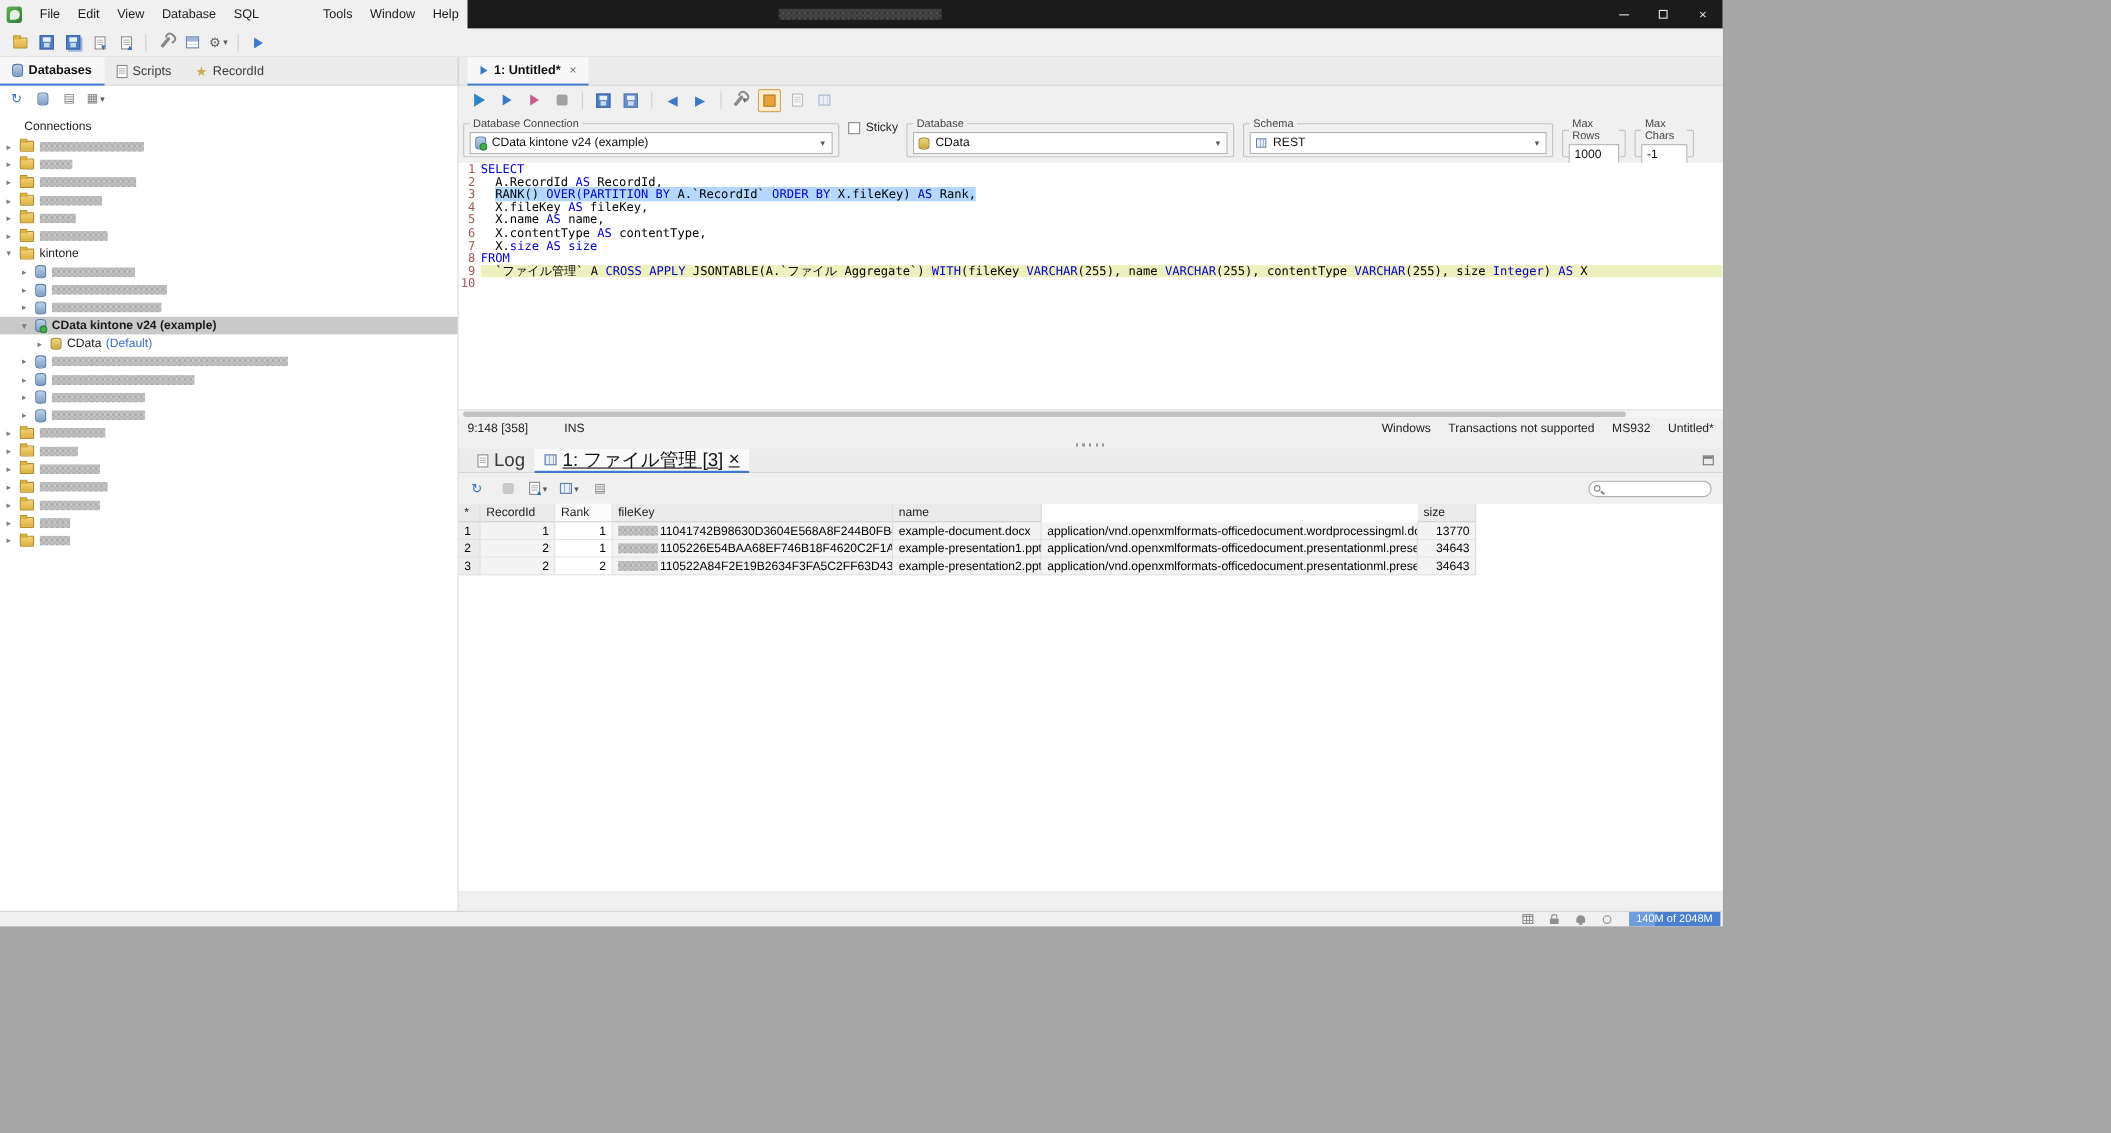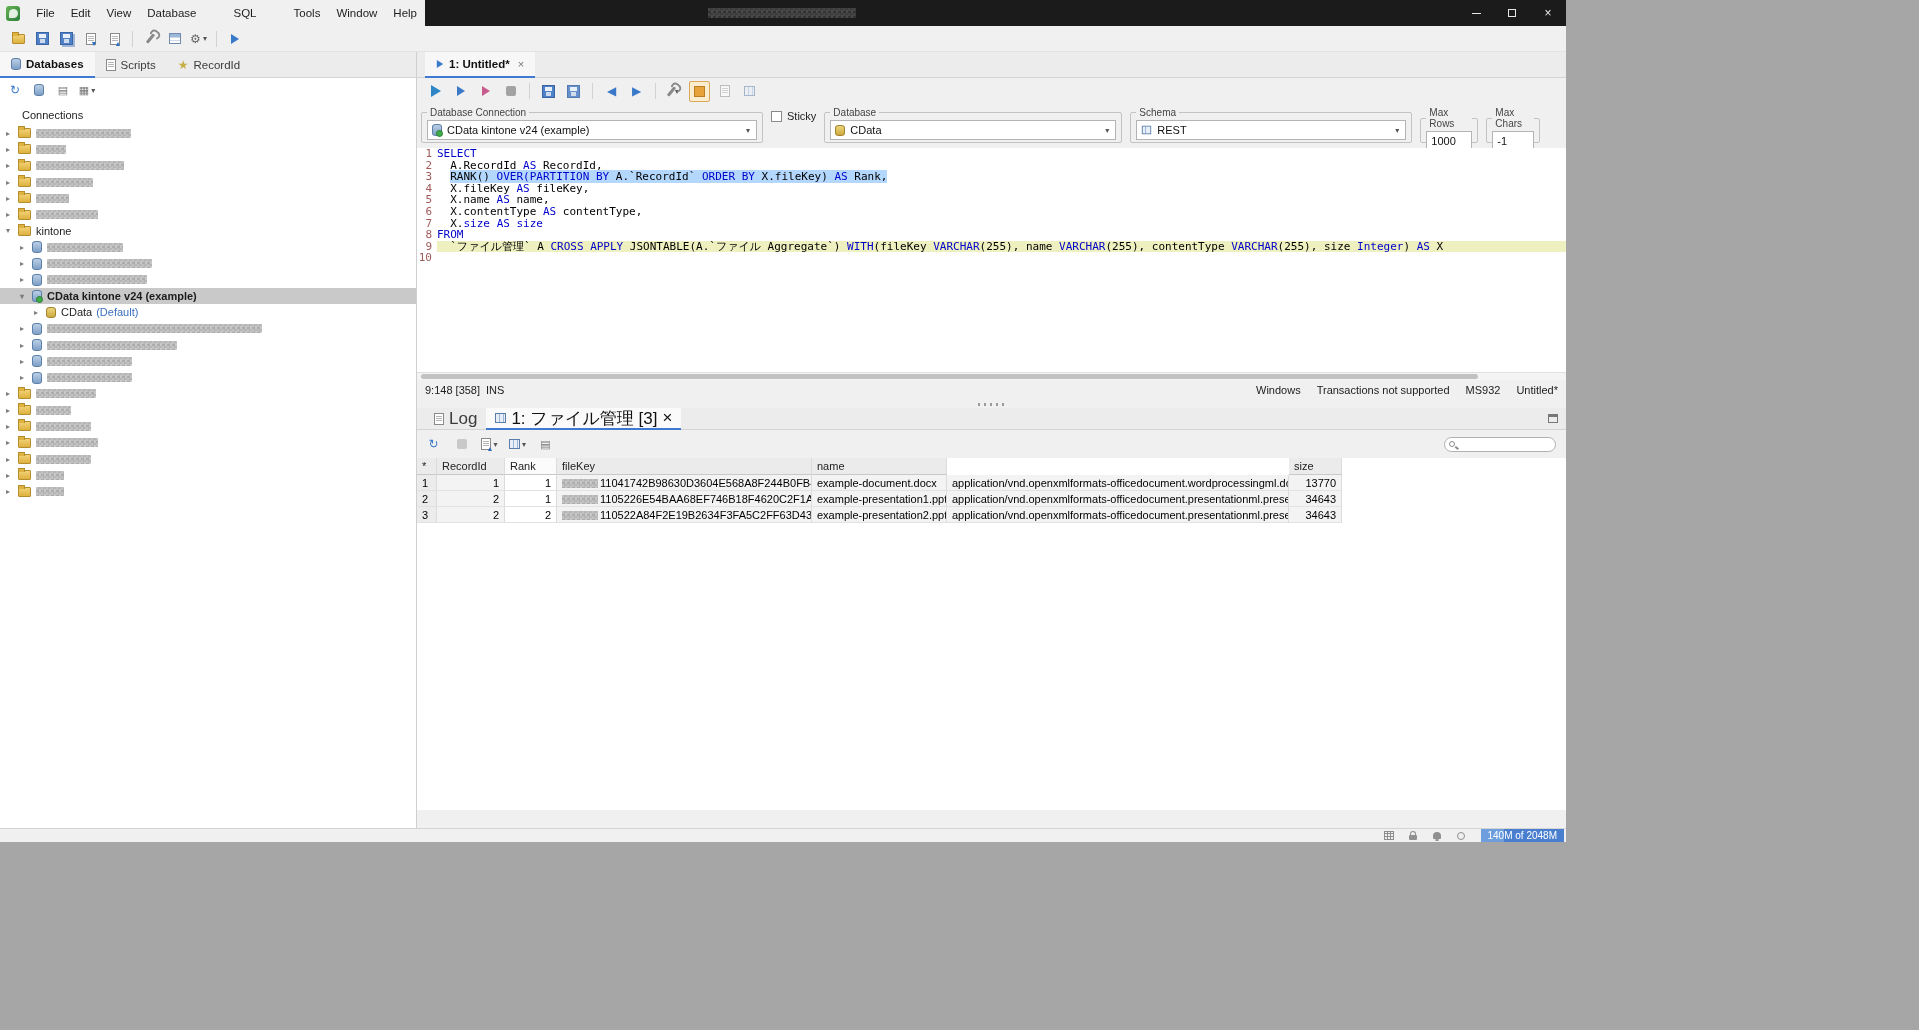--- a/index.html
+++ b/index.html
@@ -6,21 +6,21 @@
   html,body { width:1919px; height:1030px; }
   body { font-family:"Liberation Sans", sans-serif; background:#a6a6a6; position:relative; overflow:hidden; }
 
   .window { position:absolute; left:0; top:0; width:1566px; height:842px; background:#f0f0f0; }
 
   
   .titlebar { position:absolute; left:0; top:0; width:1566px; height:26px; display:flex; }
   .menubar { width:425px; height:26px; background:#f0f0f0; display:flex; align-items:center; padding-left:6px; }
   .app-icon { width:15px; height:15px; border-radius:3px; background:linear-gradient(135deg,#63b255,#2e7d3a); margin-right:8px; position:relative; }
   .app-icon::after { content:""; position:absolute; left:3px; top:3px; width:9px; height:9px; border-radius:50% 50% 50% 0; background:rgba(255,255,255,.85); }
-  .menu-item { font-size:11.5px; color:#1d1d1d; padding:0 8px; height:26px; line-height:26px; cursor:default;text-align:center; }
+  .menu-item { font-size:11.5px; color:#1d1d1d; padding:0 8px; height:26px; line-height:26px; cursor:default; }
   .title-dark { flex:1; background:#1b1b1b; position:relative; }
   .title-redact { position:absolute; left:283px; top:8px; width:148px; height:10px;
      background:conic-gradient(#3c3c3c 25%,#4a4a4a 0 50%,#333 0 75%,#454545 0) 0 0/5px 5px; }
   .win-controls { position:absolute; right:0; top:0; height:26px; display:flex; }
   .win-btn { width:36px; height:26px; display:flex; align-items:center; justify-content:center; color:#e8e8e8; font-size:12px; }
   .wb-min { width:9px; height:1px; background:#e8e8e8; }
   .wb-max { width:8px; height:8px; border:1px solid #e8e8e8; }
 
   
   .main-toolbar { position:absolute; left:0; top:26px; width:1566px; height:26px; background:#f0f0f0; display:flex; align-items:center; padding-left:8px; gap:3px; border-bottom:1px solid #e3e3e3; }
@@ -108,30 +108,30 @@
   .ed-code { flex:1; font:11px/11.6px "DejaVu Sans Mono",monospace; white-space:pre; color:#000; }
   .ed-code.hl { background:#eef0c0; }
   .kw { color:#0000cc; }
   .pl { color:#000; }
   .sel { background:#b4d7fd; }
 
   .hscroll { position:absolute; left:0; top:294px; width:100%; height:8px; background:#f4f4f4; border-top:1px solid #e0e0e0; }
   .hthumb { position:absolute; left:4px; top:1px; width:92%; height:5px; background:#c2c2c2; border-radius:3px; }
 
   .editor-status { position:absolute; left:0; top:302px; width:100%; height:20px; display:flex; align-items:center; padding:0 8px; font-size:11px; color:#222; }
-  .es-left { display:flex; gap:6px; }
+  .es-left { display:flex; gap:33px; }
   .es-right { margin-left:auto; display:flex; gap:16px; }
 
   .splitter { position:absolute; left:0; top:322px; width:100%; height:8px; display:flex; align-items:center; justify-content:center; }
   .grip { width:28px; height:3px; background:repeating-linear-gradient(90deg,#9a9a9a 0 2px,transparent 2px 6px); }
 
   
   .result-tabs { position:absolute; left:0; top:330px; width:100%; height:22px; background:#ececec; border-bottom:1px solid #d4d4d4; display:flex; padding-left:8px; position:absolute; }
   .rtab { display:flex; align-items:center; gap:5px; padding:0 9px; font-size:17px; color:#3c3c3c; height:22px; }
-  .rtab.active { background:#fafafa; border-bottom:2px solid #3f7ad0; color:#111; }
+  .rtab.active { background:#fafafa; border-bottom:2px solid #3f7ad0; color:#111;text-decoration:underline; }
   .i-detach { position:absolute; right:8px; top:6px; width:10px; height:9px; border:1px solid #777; }
   .i-detach::before { content:""; display:block; height:2px; background:#777; }
 
   .grid-toolbar { position:absolute; left:0; top:352px; width:100%; height:28px; display:flex; align-items:center; padding:0 6px; gap:7px; }
   .search { margin-left:auto; margin-right:4px; width:112px; height:15px; border:1px solid #b0b0b0; border-radius:8px; background:#fff; display:flex; align-items:center; padding-left:4px; gap:3px; }
   .i-mag { width:6px; height:6px; border:1.5px solid #8a8a8a; border-radius:50%; position:relative; flex:none; }
   .i-mag::after { content:""; position:absolute; left:5px; top:5px; width:4px; height:1.5px; background:#8a8a8a; transform:rotate(40deg); }
   .search input { border:none; outline:none; width:80px; font-size:10px; background:transparent; }
 
   .grid { position:absolute; left:0; top:380px; width:100%; height:352px; background:#fff; font-size:11px; }

